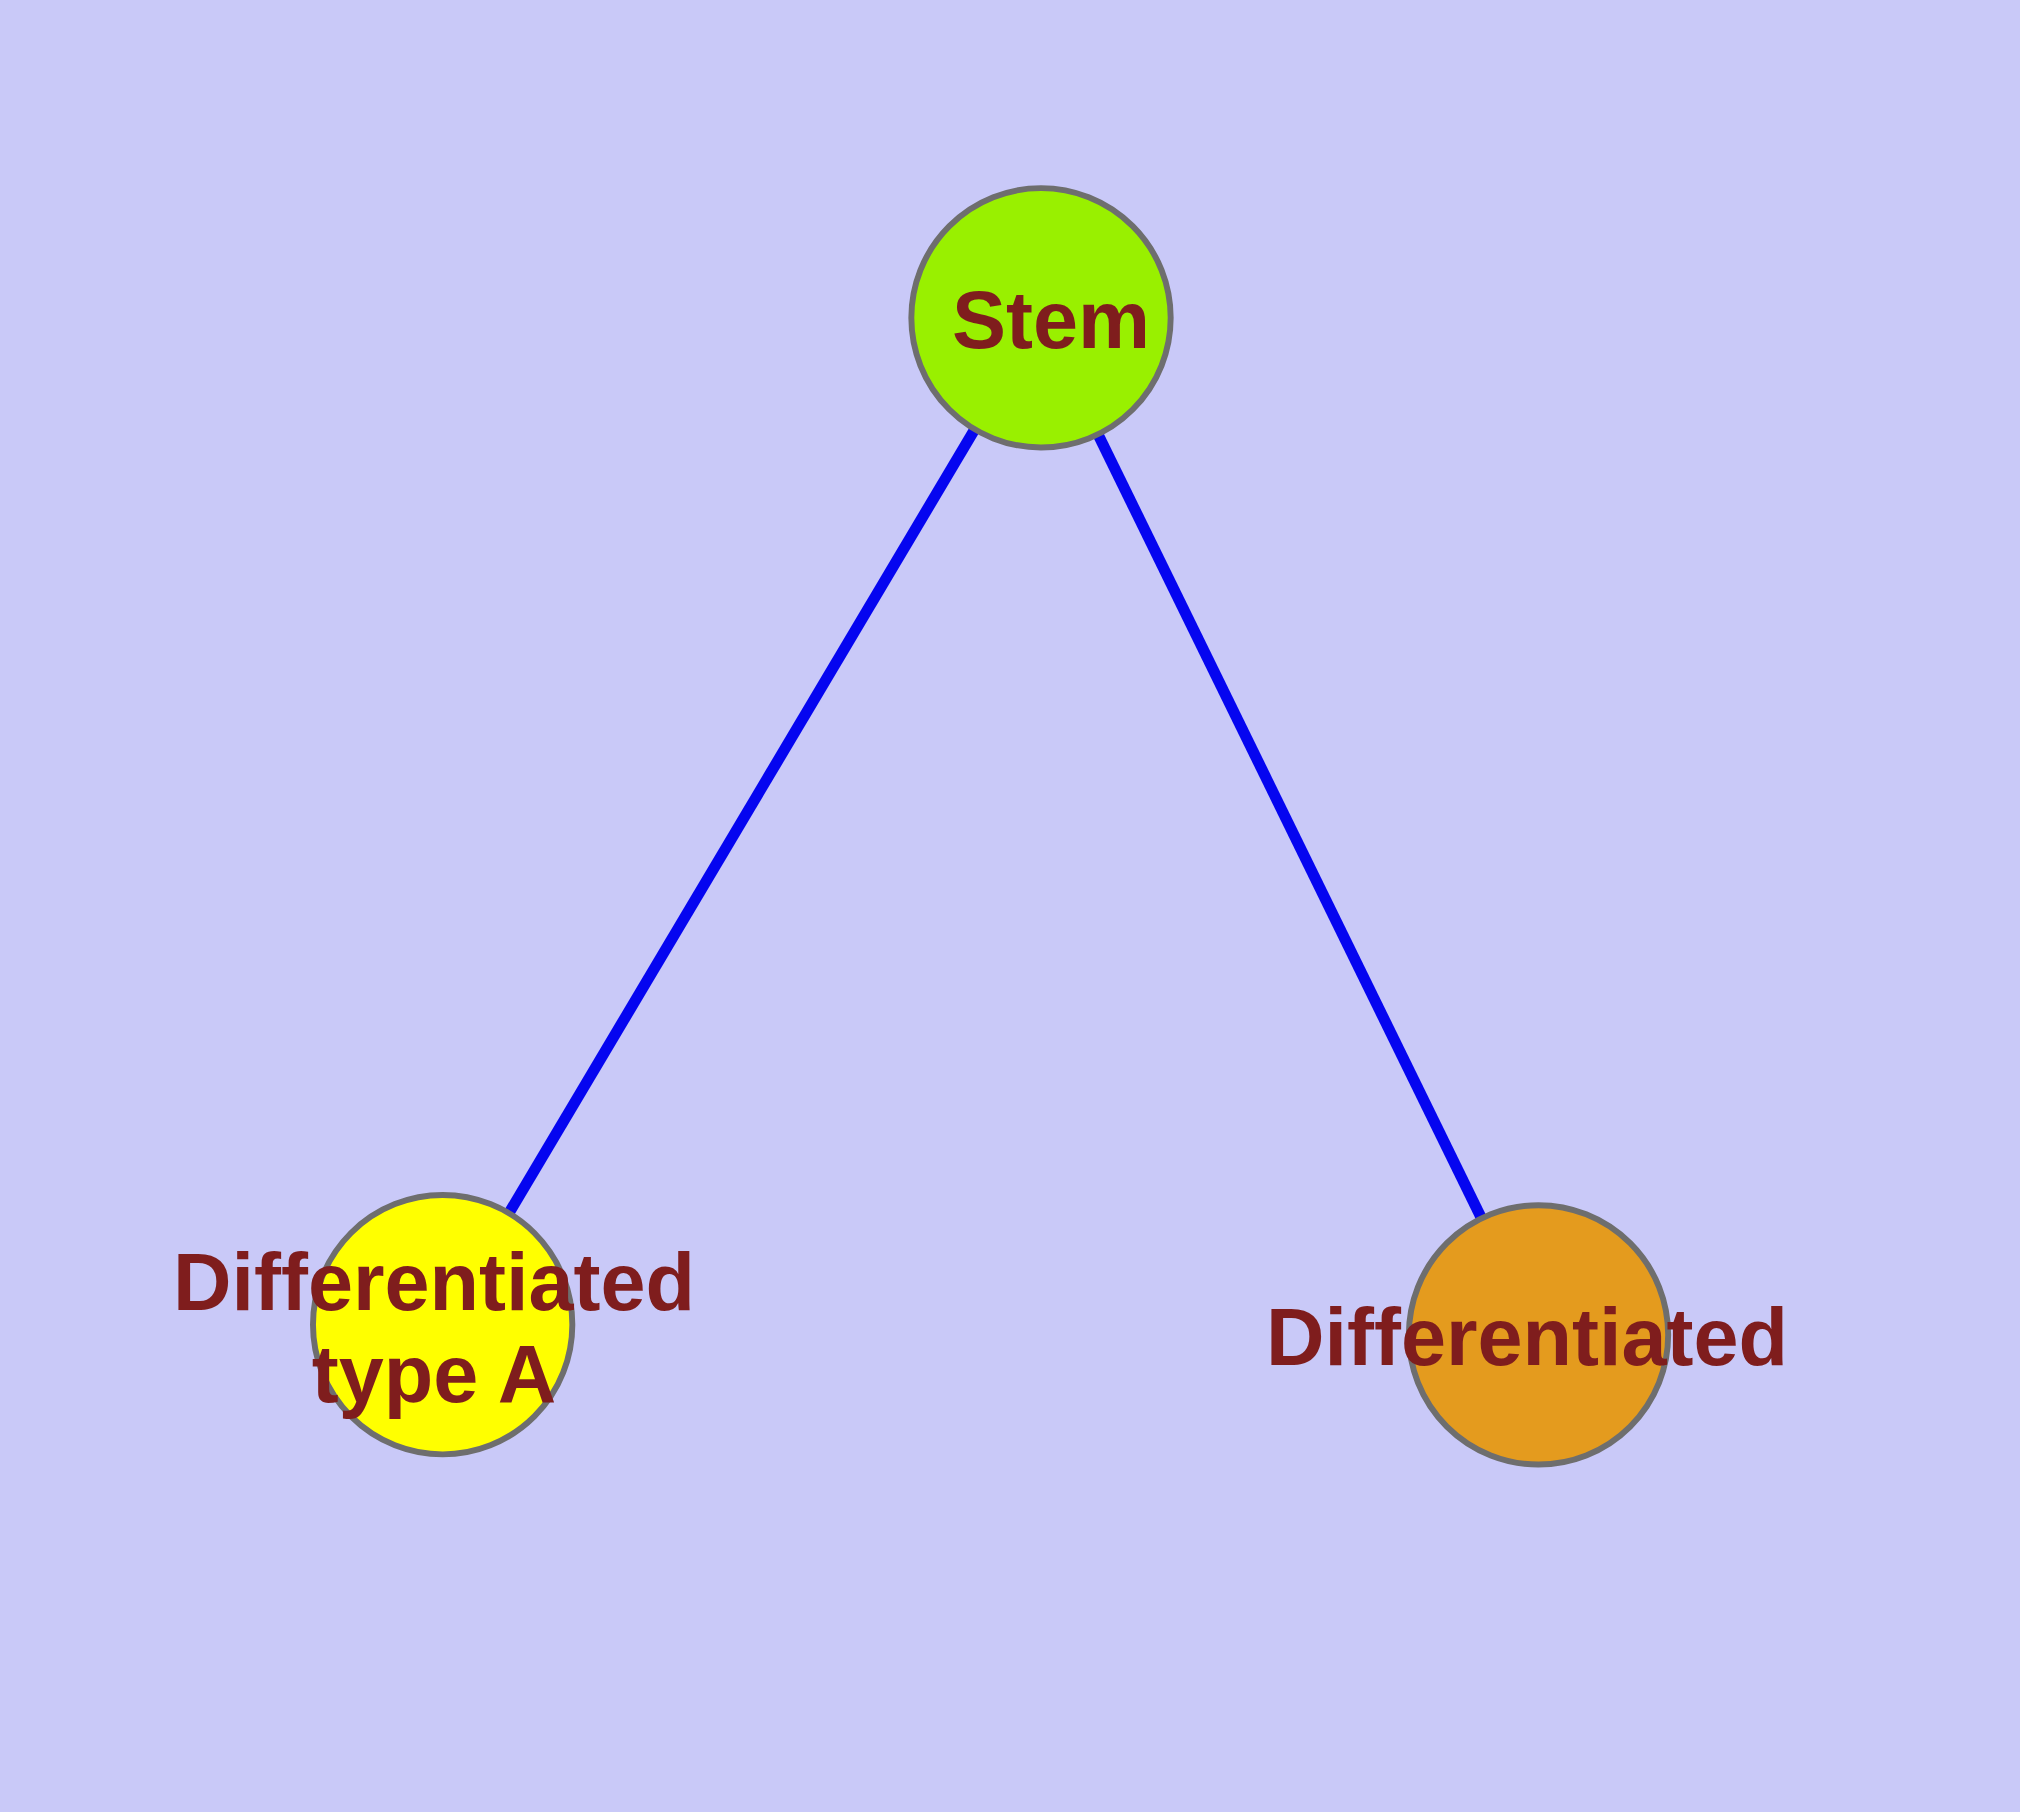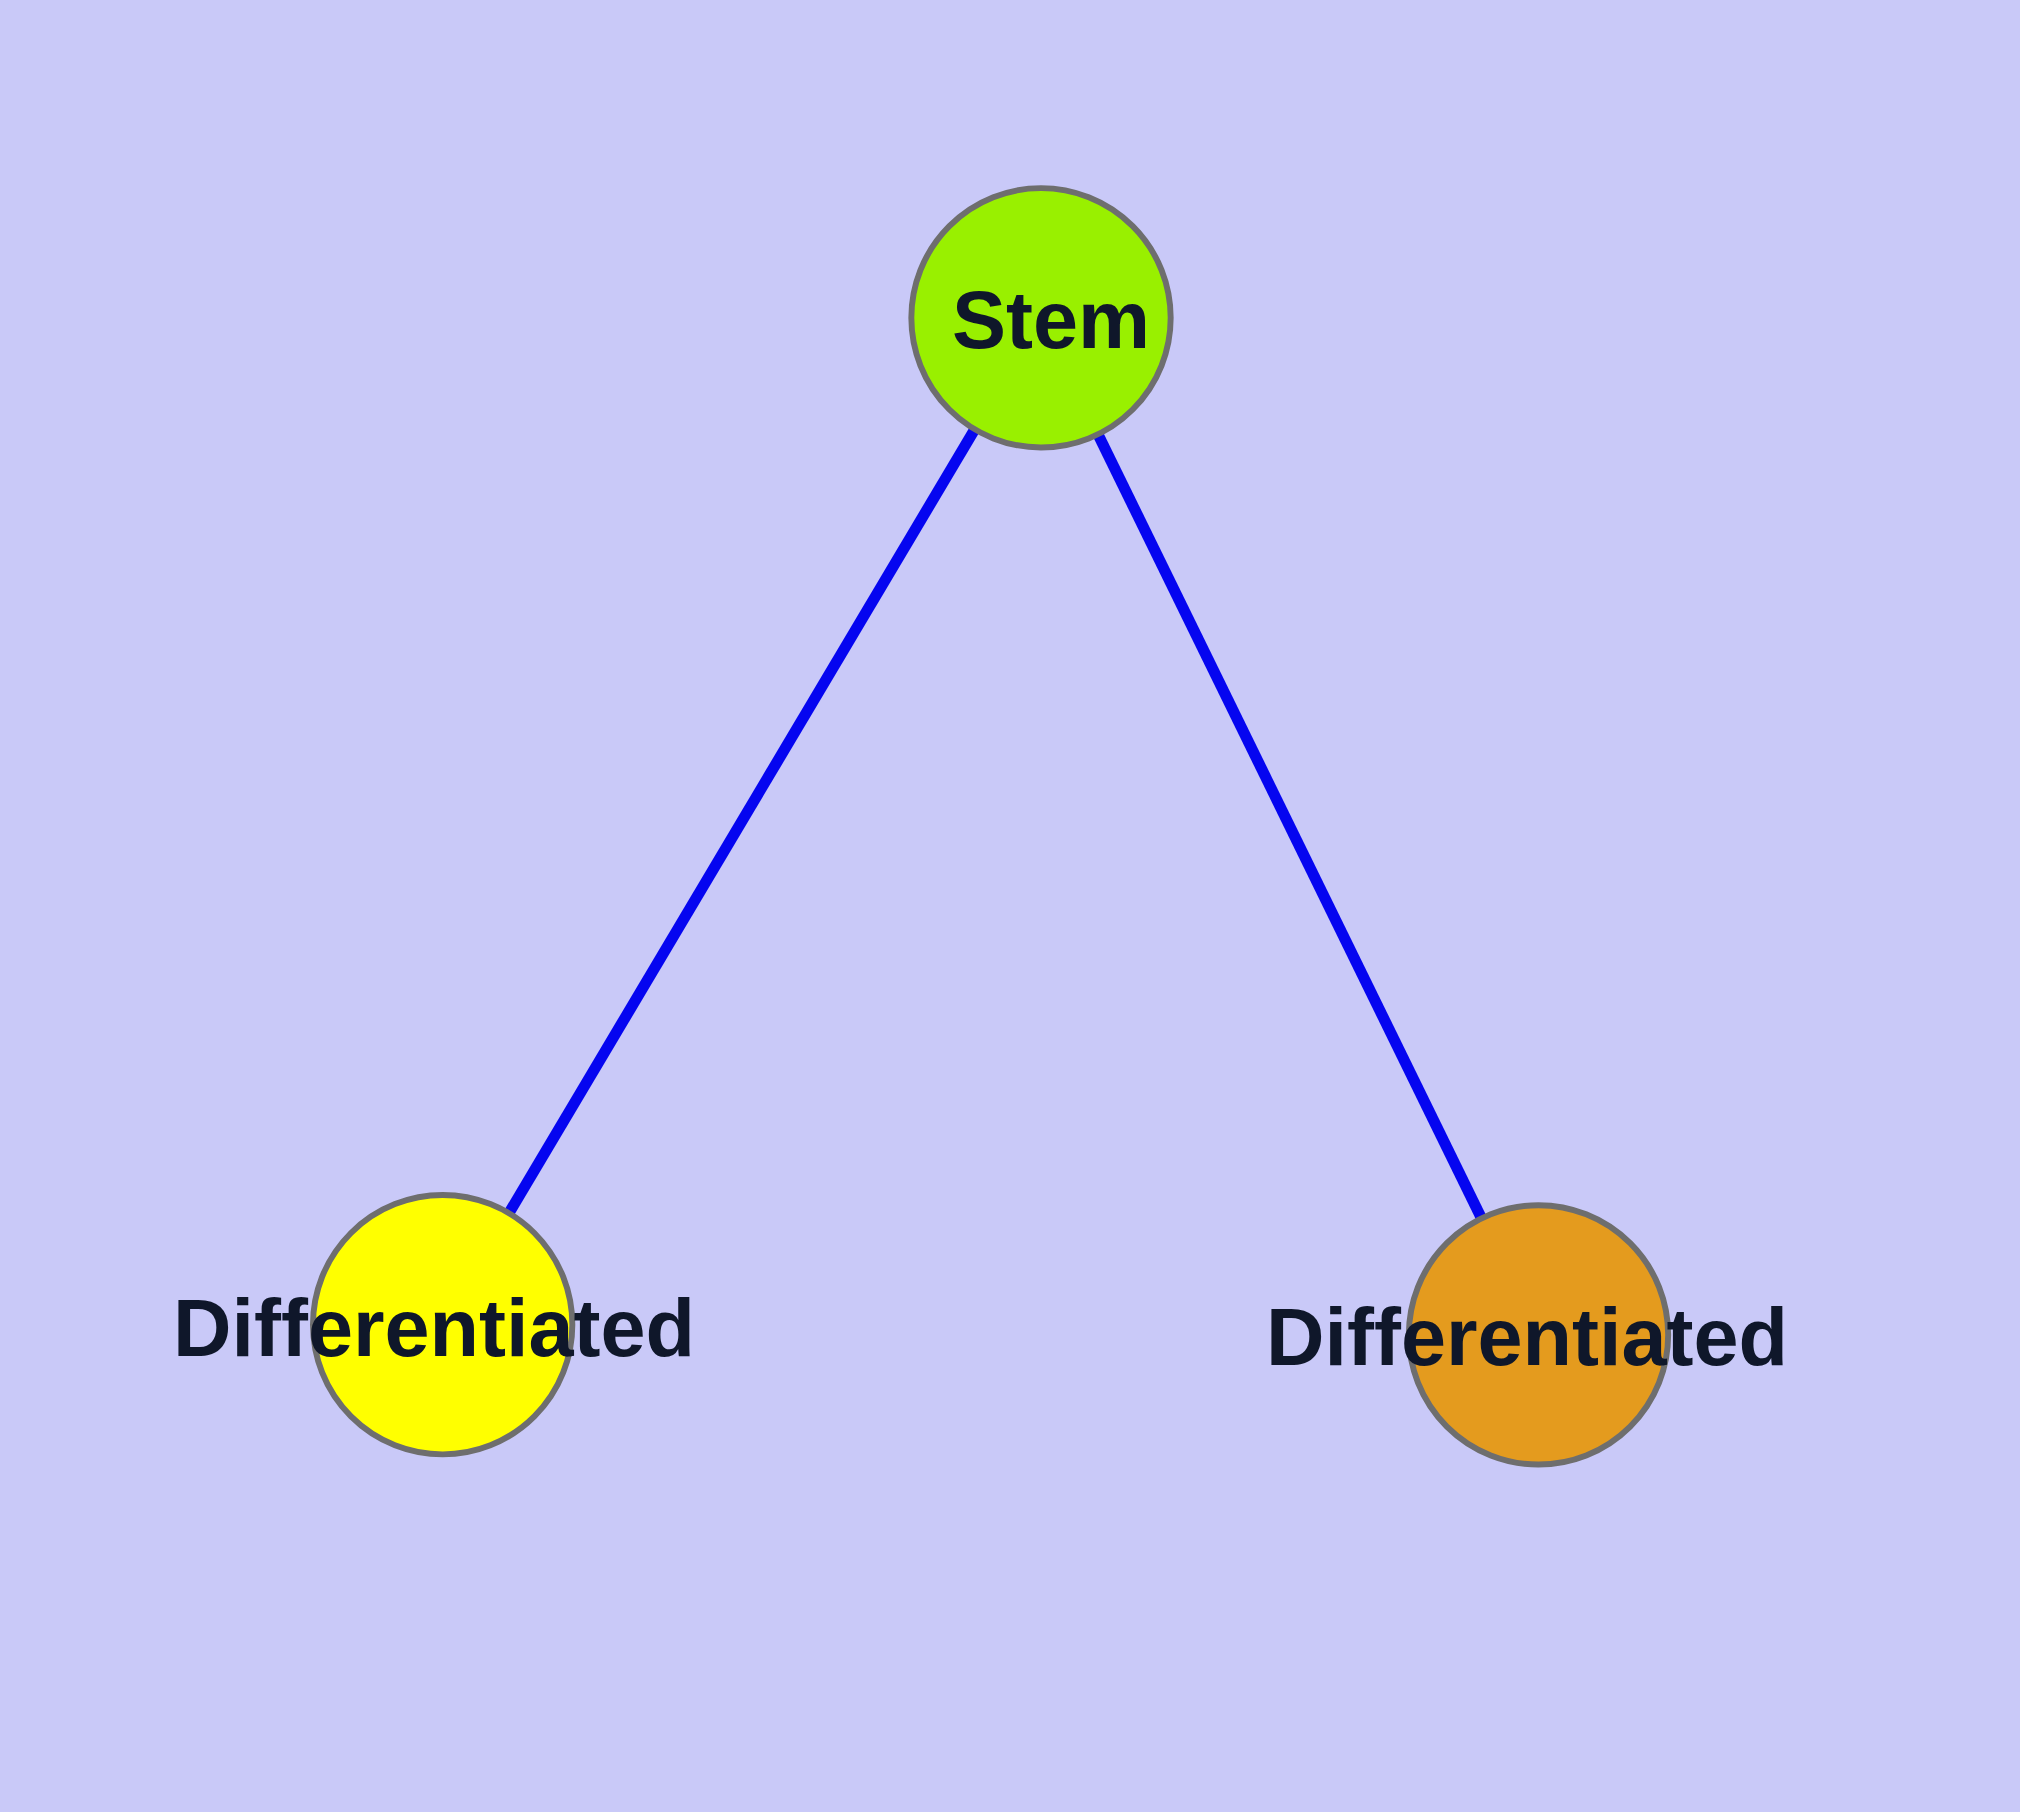--- a/index.html
+++ b/index.html
@@ -31,21 +31,21 @@
     cursor: pointer;
   }
   .node-label {
     position: absolute;
     transform: translate(-50%, -50%);
     text-align: center;
     white-space: nowrap;
     font-weight: bold;
     font-size: 81px;
     line-height: 92px;
-    color: #0f172a;
+    color: #7f1d1d;
     pointer-events: none;
   }
 </style>
 </head>
 <body>
 
 <div class="stage" style="background: rgb(201, 201, 248);">
 
   <svg class="graph-svg" viewBox="0 0 2384 2138">
 
@@ -56,20 +56,21 @@
     <circle cx="522" cy="1563" r="153" fill="#ffff00" stroke="#6e6e6e"></circle>
     <circle cx="1815" cy="1575" r="153" fill="#e49b1e" stroke="#6e6e6e"></circle>
   </svg>
 
   <div class="node-label" style="left:1051px; top:320px;">
     <div>Stem</div>
   </div>
 
   <div class="node-label" style="left:434px; top:1328px;">
     <div>Differentiated</div>
+    <div>type A</div>
   </div>
 
   <div class="node-label" style="left:1527px; top:1337px;">
     <div>Differentiated</div>
   </div>
 
 </div>
 
 
 </body></html>

